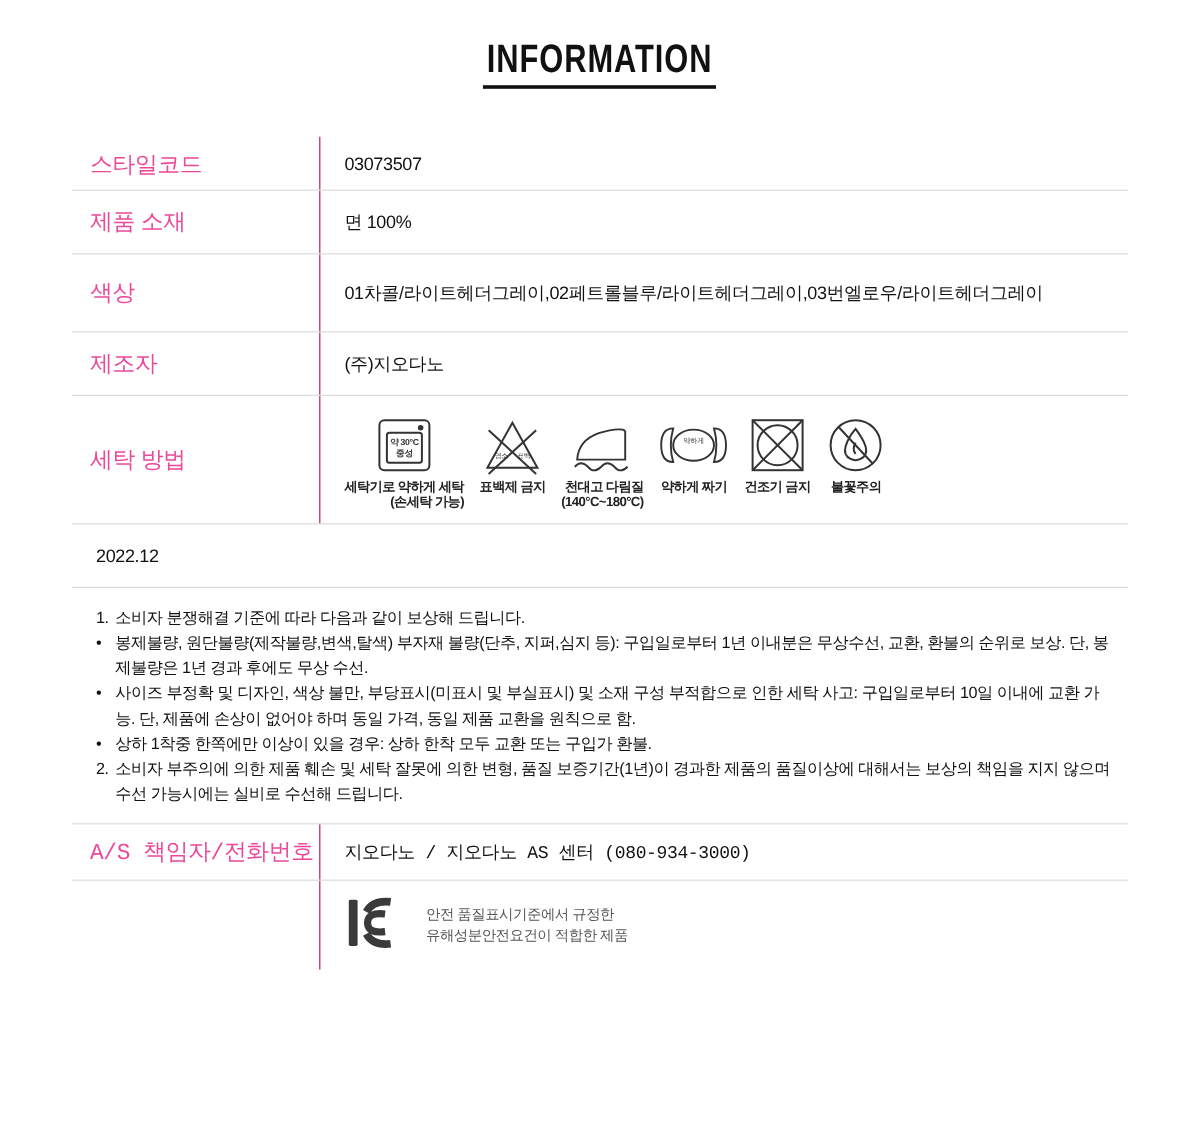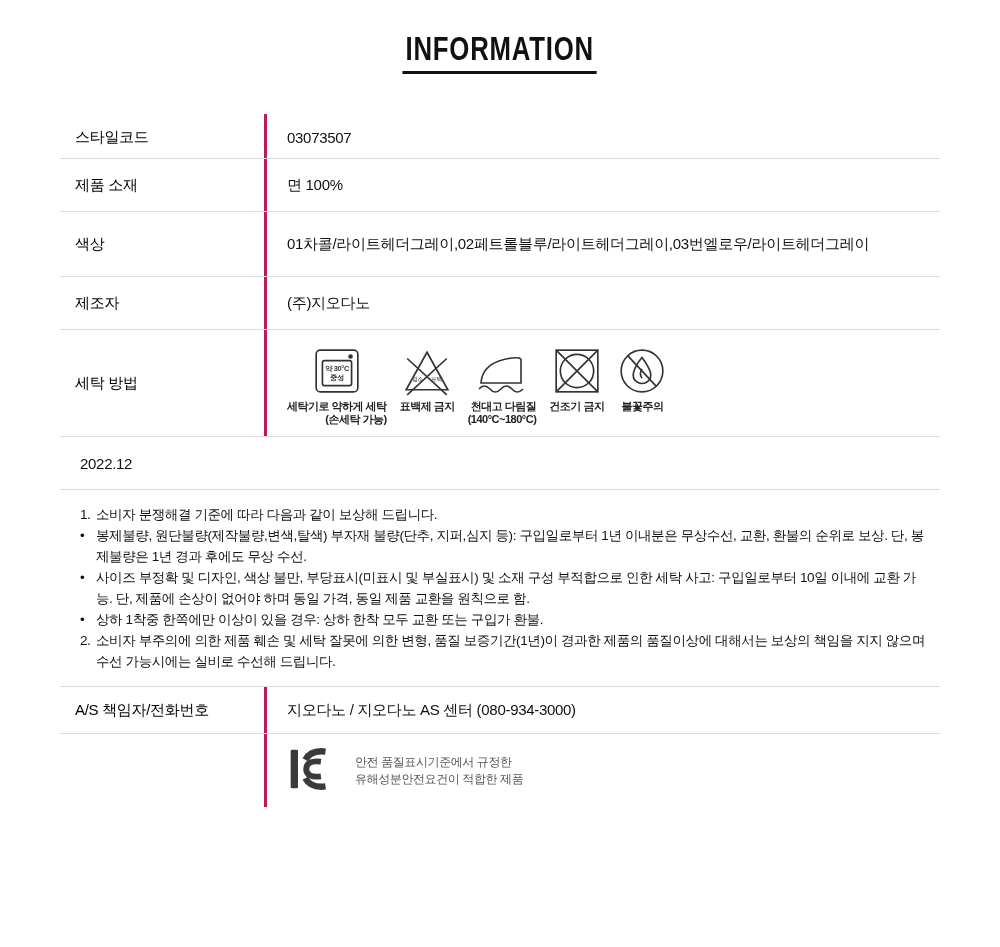--- a/index.html
+++ b/index.html
@@ -11,33 +11,33 @@
     display:inline-block;
     font-size:33px; font-weight:700; letter-spacing:1px;
     border-bottom:3px solid #111; padding:0 4px 3px 4px;
     transform:scaleX(0.78); transform-origin:center;
   }
 
   .info-table { width:880px; margin:0 auto; }
   .row { display:flex; border-bottom:1px solid #dcdcdc; align-items:stretch; }
   .row:first-child .cell-label, .row:first-child .cell-value { padding-top:2px; }
   .cell-label {
-    flex:0 0 207px; width:207px; border-right:3px solid #be185d;
+    flex:0 0 207px; width:207px; border-right:1px solid #be185d;
     display:flex; align-items:center; padding-left:15px;
-    font-size:15px; font-weight:500; color:#000000; letter-spacing:-0.3px;
+    font-size:19px; font-weight:500; color:#ec4899; letter-spacing:-0.3px;
   }
   .cell-value {
     flex:1 1 auto; display:flex; align-items:center; padding-left:20px;
     font-size:15px; color:#111; letter-spacing:-0.3px;
   }
   .h44 { min-height:45px; }
   .h53 { min-height:53px; }
   .h65 { min-height:65px; }
   .row-wash { min-height:107px; }
-  .row-as { min-height:47px; }
+  .row-as { min-height:47px;font-family:Liberation Mono, monospace; }
   .row-kc { min-height:68px; border-bottom:none; }
 
   
   .wash-value { display:flex; align-items:flex-start; gap:13px; padding:14px 0 10px 20px; }
   .wash-item { display:flex; flex-direction:column; align-items:center; }
   .wash-item .glyph { height:52px; display:flex; align-items:flex-end; justify-content:center; }
   .wash-label { margin-top:4px; font-size:11px; font-weight:700; color:#222; text-align:right; line-height:13px; letter-spacing:-0.5px; white-space:nowrap; }
   svg.care { stroke:#333; fill:none; stroke-width:1.6; }
   svg.care text { stroke:none; fill:#333; font-family:"Liberation Sans",sans-serif; }
 
@@ -126,20 +126,34 @@
               <path d="M46 12 L46 36 L6 36 Q7 20 24 14 Q36 10 44 11 L46 12"></path>
               <path d="M4 42 q 5 -6 11 0 q 5 6 11 0 q 5 -6 11 0 q 5 6 11 0"></path>
             </svg>
           </div>
           <div class="wash-label">
             <div>천대고 다림질</div>
             <div>(140°C~180°C)</div>
           </div>
         </div>
 
+        <div class="wash-item">
+          <div class="glyph">
+            <svg class="care" width="58" height="50" viewBox="0 0 58 48">
+              <path d="M12 10 Q2 10 2 24 Q2 38 12 38 Q8 24 12 10 Z"></path>
+              <path d="M46 10 Q56 10 56 24 Q56 38 46 38 Q50 24 46 10 Z"></path>
+              <ellipse cx="29" cy="24" rx="17" ry="13"></ellipse>
+              <text x="29" y="22" font-size="6" text-anchor="middle">약하게</text>
+            </svg>
+          </div>
+          <div class="wash-label">
+            <div>약하게 짜기</div>
+            <div></div>
+          </div>
+        </div>
 
         <div class="wash-item">
           <div class="glyph">
             <svg class="care" width="50" height="50" viewBox="0 0 48 48">
               <rect x="4" y="4" width="40" height="40"></rect>
               <circle cx="24" cy="24" r="16"></circle>
               <line x1="4" y1="4" x2="44" y2="44"></line>
               <line x1="44" y1="4" x2="4" y2="44"></line>
             </svg>
           </div>

